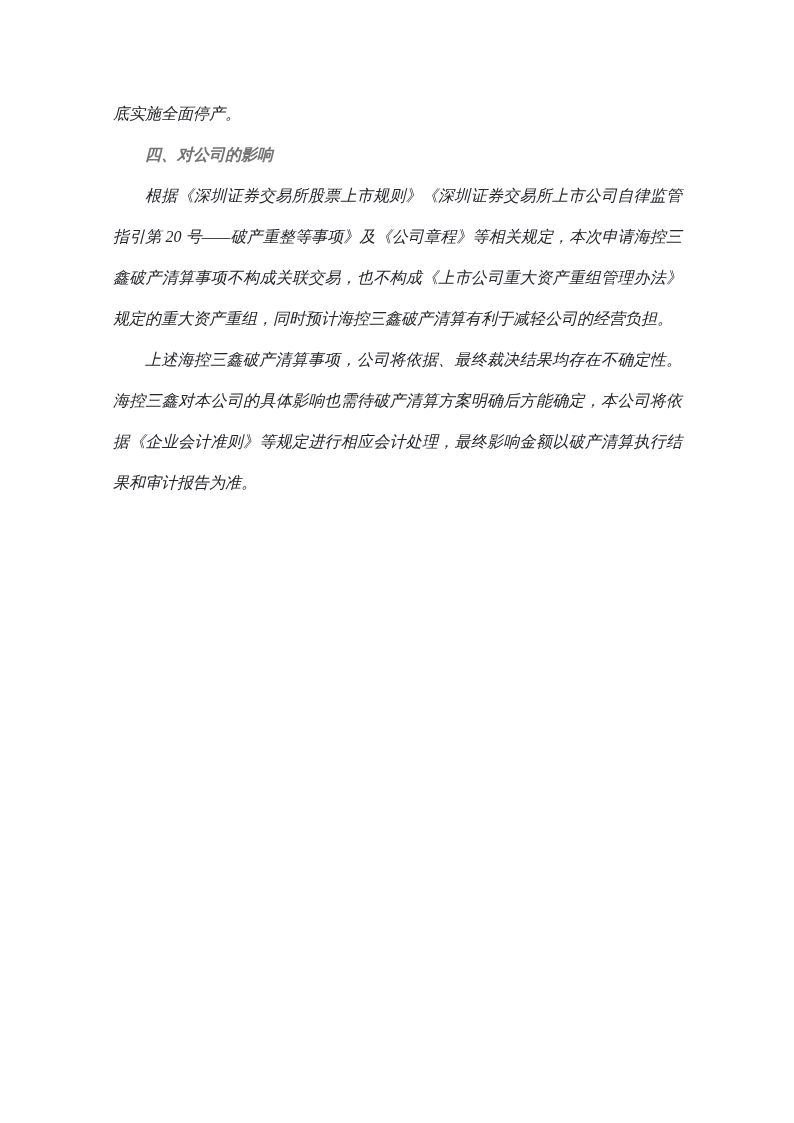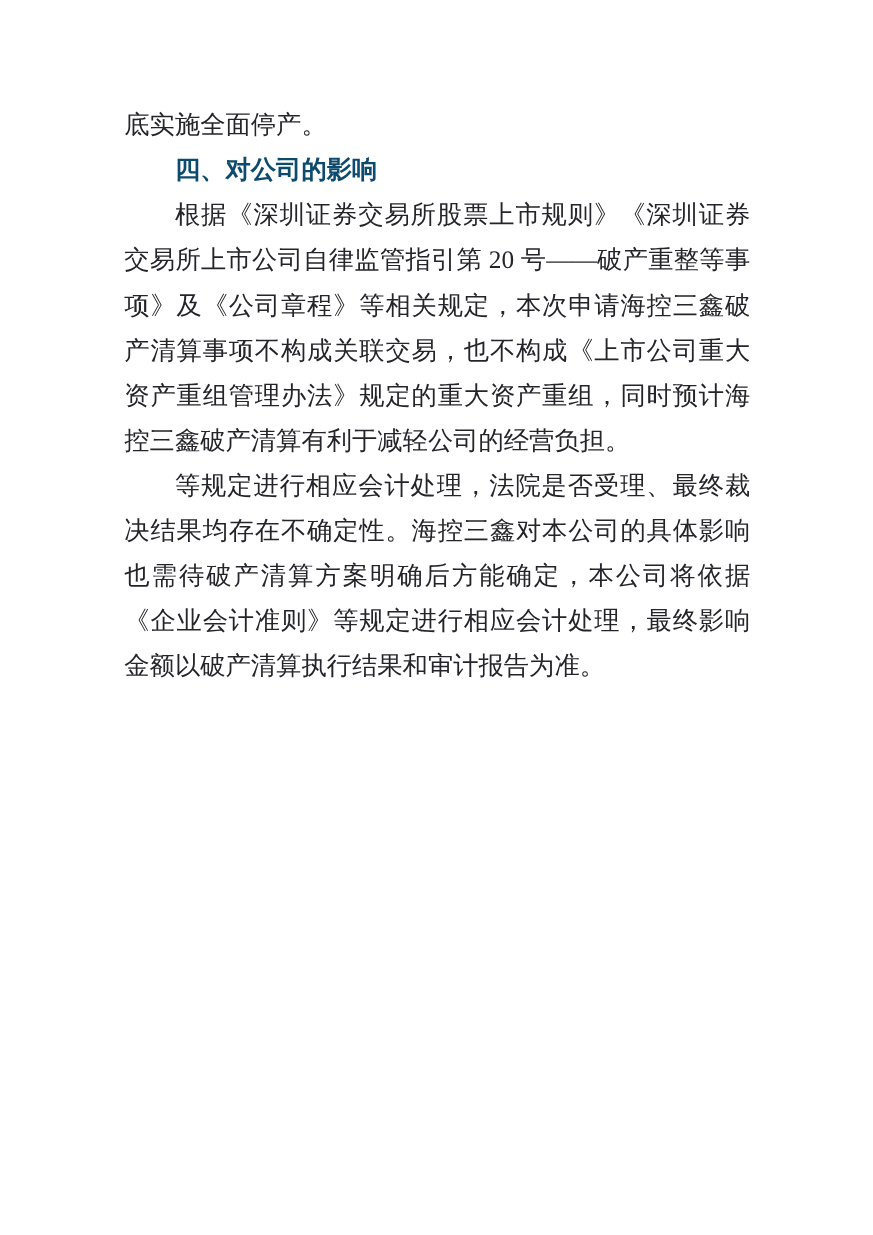--- a/index.html
+++ b/index.html
@@ -14,42 +14,43 @@
     width: 794px;
     height: 1123px;
     background: #ffffff;
   }
   .content {
     position: absolute;
     left: 113px;
     top: 93px;
     width: 569px;
     font-family: "Liberation Serif", "DejaVu Serif", serif;
-    font-size: 23px;
+    font-size: 16px;
     line-height: 41px;
     color: #24242a;
     text-align: justify;
+    font-style: italic;
   }
   .para {
     text-indent: 2em;
     text-align: justify;
   }
   .para.no-indent {
     text-indent: 0;
   }
   .heading {
     text-indent: 2em;
     font-weight: bold;
     font-family: "Liberation Sans", "DejaVu Sans", sans-serif;
-    color: #0c4a6e;
+    color: #737373;
   }
 </style>
 </head>
 <body>
 
 <div class="page">
   <div class="content">
     <p class="para no-indent">底实施全面停产。</p>
     <p class="heading">四、对公司的影响</p>
     <p class="para">根据《深圳证券交易所股票上市规则》《深圳证券交易所上市公司自律监管指引第 20 号——破产重整等事项》及《公司章程》等相关规定，本次申请海控三鑫破产清算事项不构成关联交易，也不构成《上市公司重大资产重组管理办法》规定的重大资产重组，同时预计海控三鑫破产清算有利于减轻公司的经营负担。</p>
-    <p class="para">等规定进行相应会计处理，法院是否受理、最终裁决结果均存在不确定性。海控三鑫对本公司的具体影响也需待破产清算方案明确后方能确定，本公司将依据《企业会计准则》等规定进行相应会计处理，最终影响金额以破产清算执行结果和审计报告为准。</p>
+    <p class="para">上述海控三鑫破产清算事项，公司将依据、最终裁决结果均存在不确定性。海控三鑫对本公司的具体影响也需待破产清算方案明确后方能确定，本公司将依据《企业会计准则》等规定进行相应会计处理，最终影响金额以破产清算执行结果和审计报告为准。</p>
   </div>
 </div>
 
 </body></html>

